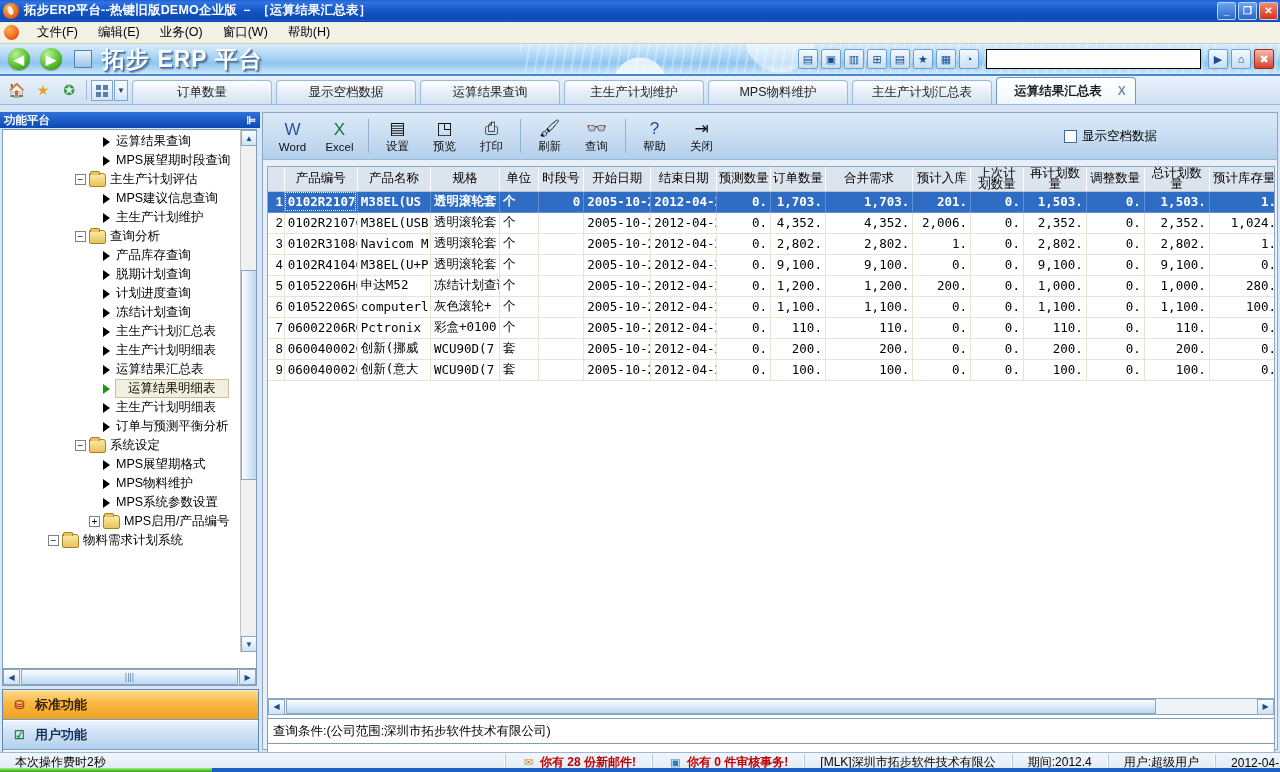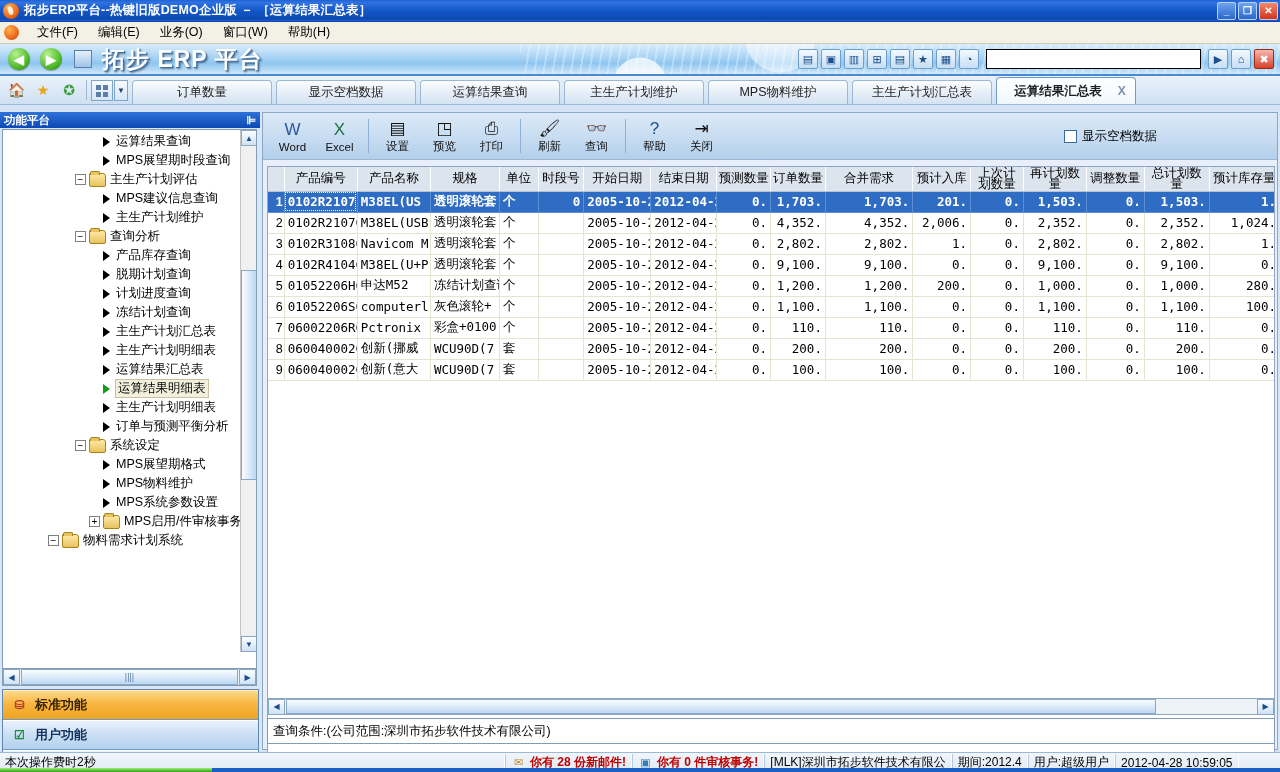--- a/index.html
+++ b/index.html
@@ -179,21 +179,21 @@
   .folder::before{
     content:""; position:absolute; left:0; top:-3px; width:8px; height:3px;
     background:#e8c35e; border:1px solid #a8821f; border-bottom:none; border-radius:2px 2px 0 0;
   }
   .arrow {
     width: 0; height: 0; border-left: 7px solid #000;
     border-top: 5px solid transparent; border-bottom: 5px solid transparent;
     margin-right: 6px; flex: none;
   }
   .arrow.green { border-left-color: #159a15; }
-  .tnode.sel .lbl { background: #f2efdc; outline: 1px solid #c8c0a0; padding: 0 2px; }
+  .tnode.sel .lbl { background: #f2efdc; outline: 1px solid #c8c0a0; padding: 0 12px; }
   .vscroll {
     position: absolute; right: 0; top: 0; width: 16px; height: 522px;
     background: #f0f0f0; border-left: 1px solid #c3c3c3;
   }
   .vsb { width: 16px; height: 16px; border: 1px solid #8ba7c4;
          background: linear-gradient(to bottom,#fafdff,#cfe2f5);
          display:flex;align-items:center;justify-content:center;font-size:8px;color:#1a4d8f;}
   .vthumb { position:absolute; left:0; top:140px; width:16px; height:210px;
             border:1px solid #8ba7c4; background: linear-gradient(to right,#fbfdff,#bcd8f2);}
   .hscroll-row {
@@ -280,21 +280,21 @@
     font-size: 12.5px; color: #000;
   }
 
   
   .statusbar {
     position: absolute; left: 0; top: 752px; width: 1280px; height: 20px;
     background: linear-gradient(to bottom,#f2f6fb,#dfe9f4);
     border-top: 1px solid #9ab8d8;
     display: flex; align-items: center; font-size: 12px;
   }
-  .sb-cell { height: 18px; display: flex; align-items: center; padding: 0 5px; gap: 4px;
+  .sb-cell { height: 18px; display: flex; align-items: center; padding: 0 15px; gap: 4px;
              border-left: 1px solid #b9c9dc; border-right: 1px solid #fff; white-space: nowrap; }
   .sb-left { flex: none; width: 505px; border-left: none; }
   .sb-mail { color: #c00000; font-weight: bold; }
   .sb-ico { width: 15px; height: 13px; display:flex; align-items:center; justify-content:center; font-size:11px; }
   .progress-strip { position: absolute; left: 0; top: 768px; width: 1280px; height: 4px; background: #1b5fc4; }
   .progress-strip i { display:block; height:4px; width: 212px; background: linear-gradient(to bottom,#9ef07a,#2fa312); }
 </style>
 </head>
 <body>
 
@@ -488,21 +488,21 @@
             </div>
             <div class="tnode">
               <span class="ind" style="width: 100px;"></span>
               <span class="arrow"></span>
               <span class="lbl">MPS系统参数设置</span>
             </div>
             <div class="tnode">
               <span class="ind" style="width: 86px;"></span>
               <span class="exp">+</span>
               <span class="folder"></span>
-              <span class="lbl">MPS启用/件审核事务</span>
+              <span class="lbl">MPS启用/产品编号</span>
             </div>
             <div class="tnode">
               <span class="ind" style="width: 45px;"></span>
               <span class="exp">−</span>
               <span class="folder"></span>
               <span class="lbl">物料需求计划系统</span>
             </div>
           </div>
         <div class="vscroll">
           <div class="vsb">▲</div>

